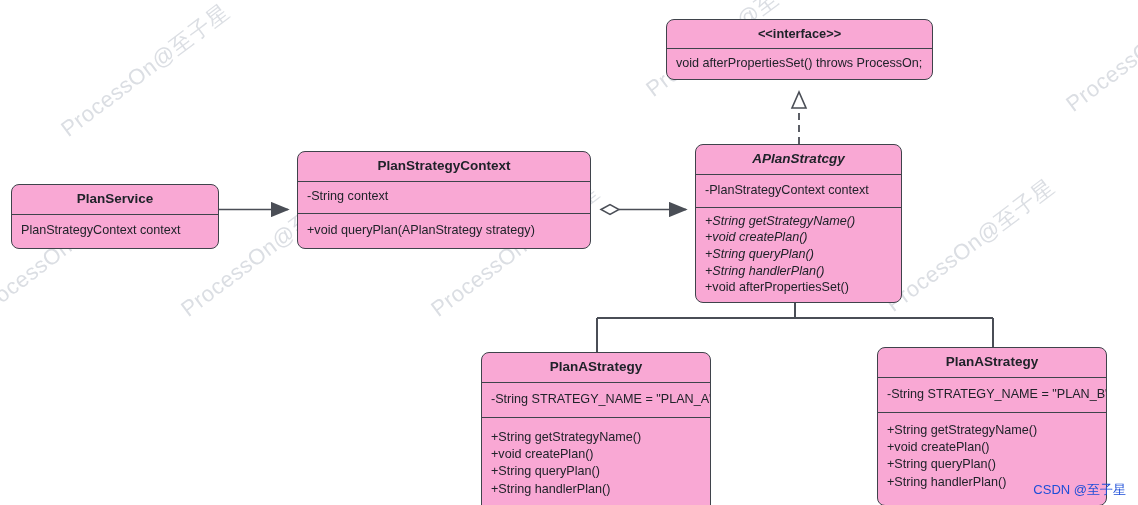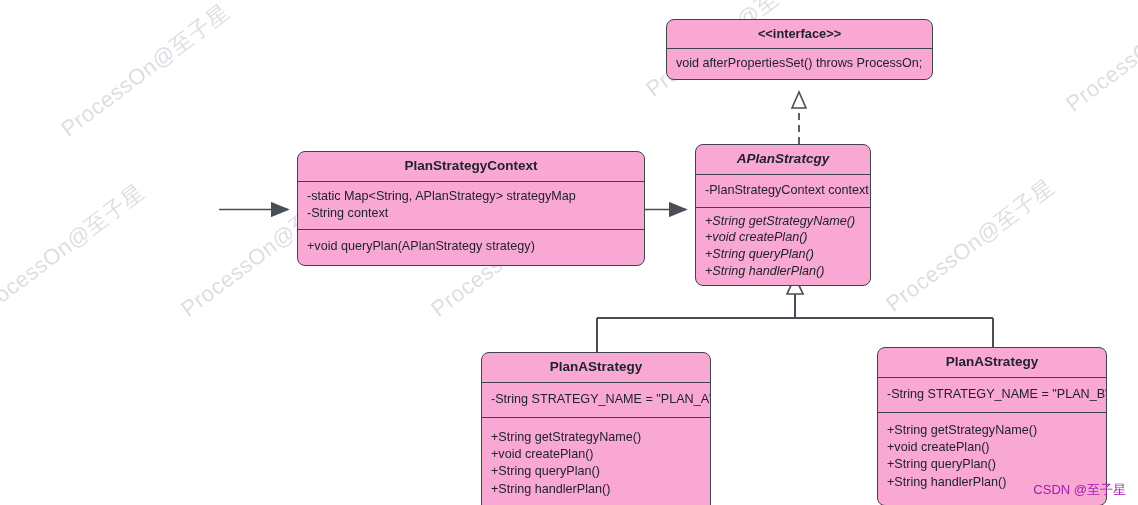--- a/index.html
+++ b/index.html
@@ -42,21 +42,21 @@
   .wm-d { left: 880px; top: 295px; }
   .wm-e { left: 640px; top: 80px; }
   .wm-f { left: 1060px; top: 95px; }
   .wm-g { left: 55px; top: 120px; }
 
   .credit {
     position: absolute;
     right: 12px;
     bottom: 6px;
     font-size: 13px;
-    color: #a21caf;
+    color: #1d4ed8;
     z-index: 5;
     white-space: nowrap;
   }
 
   
   #wires {
     position: absolute;
     left: 0; top: 0;
     width: 1138px;
     height: 505px;
@@ -88,22 +88,22 @@
     font-size: 12.6px;
     line-height: 1.32;
   }
   .uml .sect .row { white-space: nowrap; }
   .italic-title { font-style: italic; }
   .abstract-row { font-style: italic; }
   .stereo { font-weight: bold; font-size: 12.8px; }
 
   
   #box-planservice     { left: 11px;  top: 184px; width: 208px; }
-  #box-context         { left: 297px; top: 151px; width: 348px; }
-  #box-aplan           { left: 695px; top: 144px; width: 176px; }
+  #box-context         { left: 297px; top: 151px; width: 294px; }
+  #box-aplan           { left: 695px; top: 144px; width: 207px; }
   #box-interface       { left: 666px; top: 19px;  width: 267px; }
   #box-plana           { left: 481px; top: 352px; width: 230px; }
   #box-planb           { left: 877px; top: 347px; width: 230px; }
 
   #box-planservice .sect { padding-top: 7px; padding-bottom: 9px; }
   #box-interface .sect   { padding: 6px 9px 7px 9px; }
   #box-aplan .sect.attrs { padding-top: 7px; padding-bottom: 8px; }
   #box-aplan .sect.ops   { padding-top: 5px; padding-bottom: 6px; line-height: 1.33; }
   #box-context .sect.attrs { padding-top: 6px; padding-bottom: 8px; }
   #box-context .sect.ops   { padding-top: 8px; padding-bottom: 10px; }
@@ -159,28 +159,36 @@
   <div class="uml" id="box-interface">
     <div class="hdr">
       <div class="stereo">&lt;&lt;interface&gt;&gt;</div>
     </div>
     <div class="sep"></div>
     <div class="sect ops">
       <div class="row">void afterPropertiesSet() throws ProcessOn;</div>
     </div>
   </div>
 
+  <div class="uml" id="box-planservice">
+    <div class="hdr">
+      <div>PlanService</div>
+    </div>
+    <div class="sep"></div>
+    <div class="sect attrs">
+      <div class="row">PlanStrategyContext context</div>
+    </div>
+  </div>
 
   <div class="uml" id="box-context">
     <div class="hdr">
       <div>PlanStrategyContext</div>
     </div>
     <div class="sep"></div>
     <div class="sect attrs">
-      <div class="row">-static Map&lt;String, APlanStrategy&gt; strategyMap</div>
       <div class="row">-String context</div>
     </div>
     <div class="sep"></div>
     <div class="sect ops">
       <div class="row">+void queryPlan(APlanStrategy strategy)</div>
     </div>
   </div>
 
   <div class="uml" id="box-aplan">
     <div class="hdr italic-title">
@@ -189,20 +197,21 @@
     <div class="sep"></div>
     <div class="sect attrs">
       <div class="row">-PlanStrategyContext context</div>
     </div>
     <div class="sep"></div>
     <div class="sect ops">
       <div class="row abstract-row">+String getStrategyName()</div>
       <div class="row abstract-row">+void createPlan()</div>
       <div class="row abstract-row">+String queryPlan()</div>
       <div class="row abstract-row">+String handlerPlan()</div>
+      <div class="row">+void afterPropertiesSet()</div>
     </div>
   </div>
 
   <div class="uml" id="box-plana">
     <div class="hdr">
       <div>PlanAStrategy</div>
     </div>
     <div class="sep"></div>
     <div class="sect attrs">
       <div class="row">-String STRATEGY_NAME = "PLAN_A"</div>

